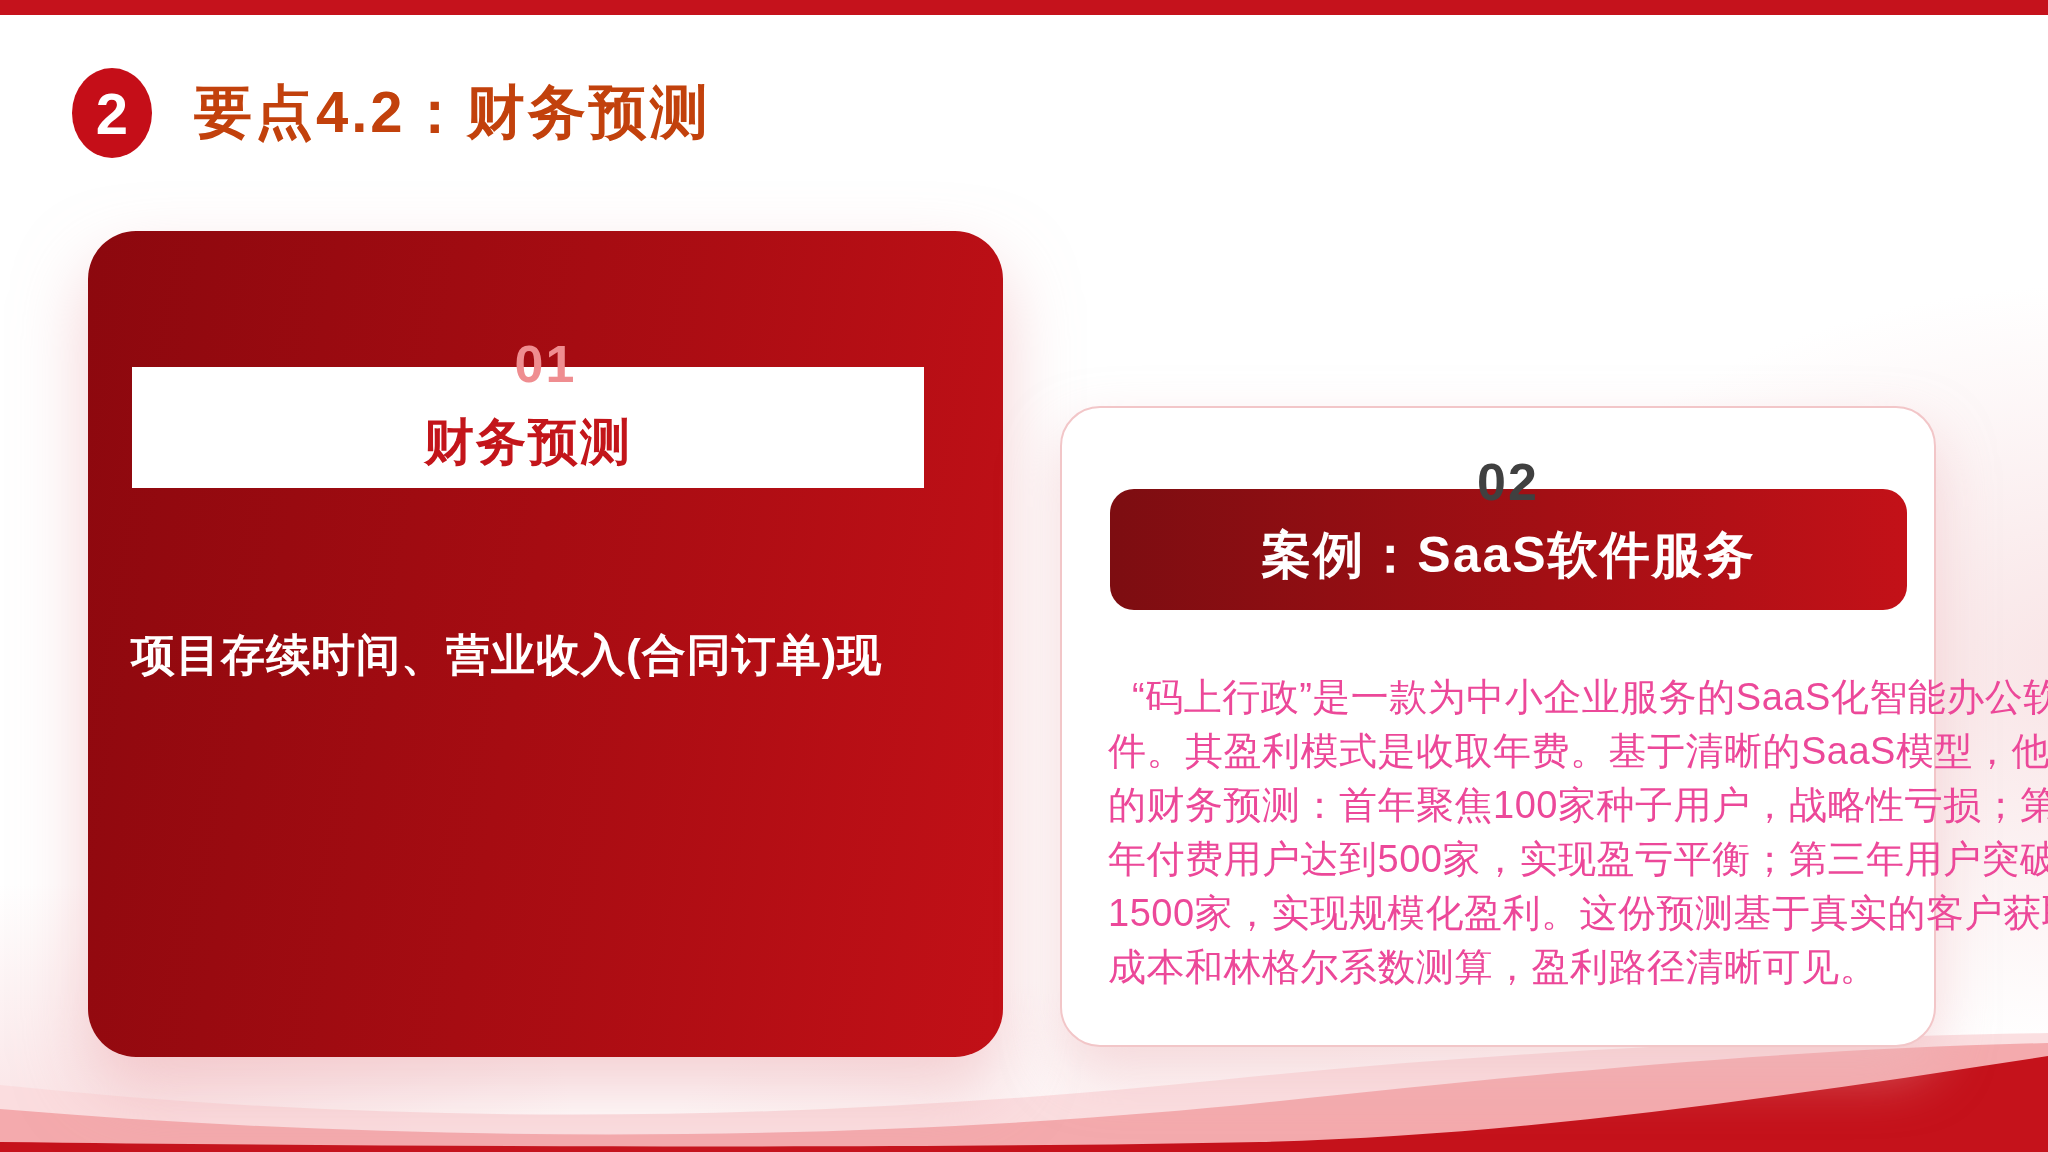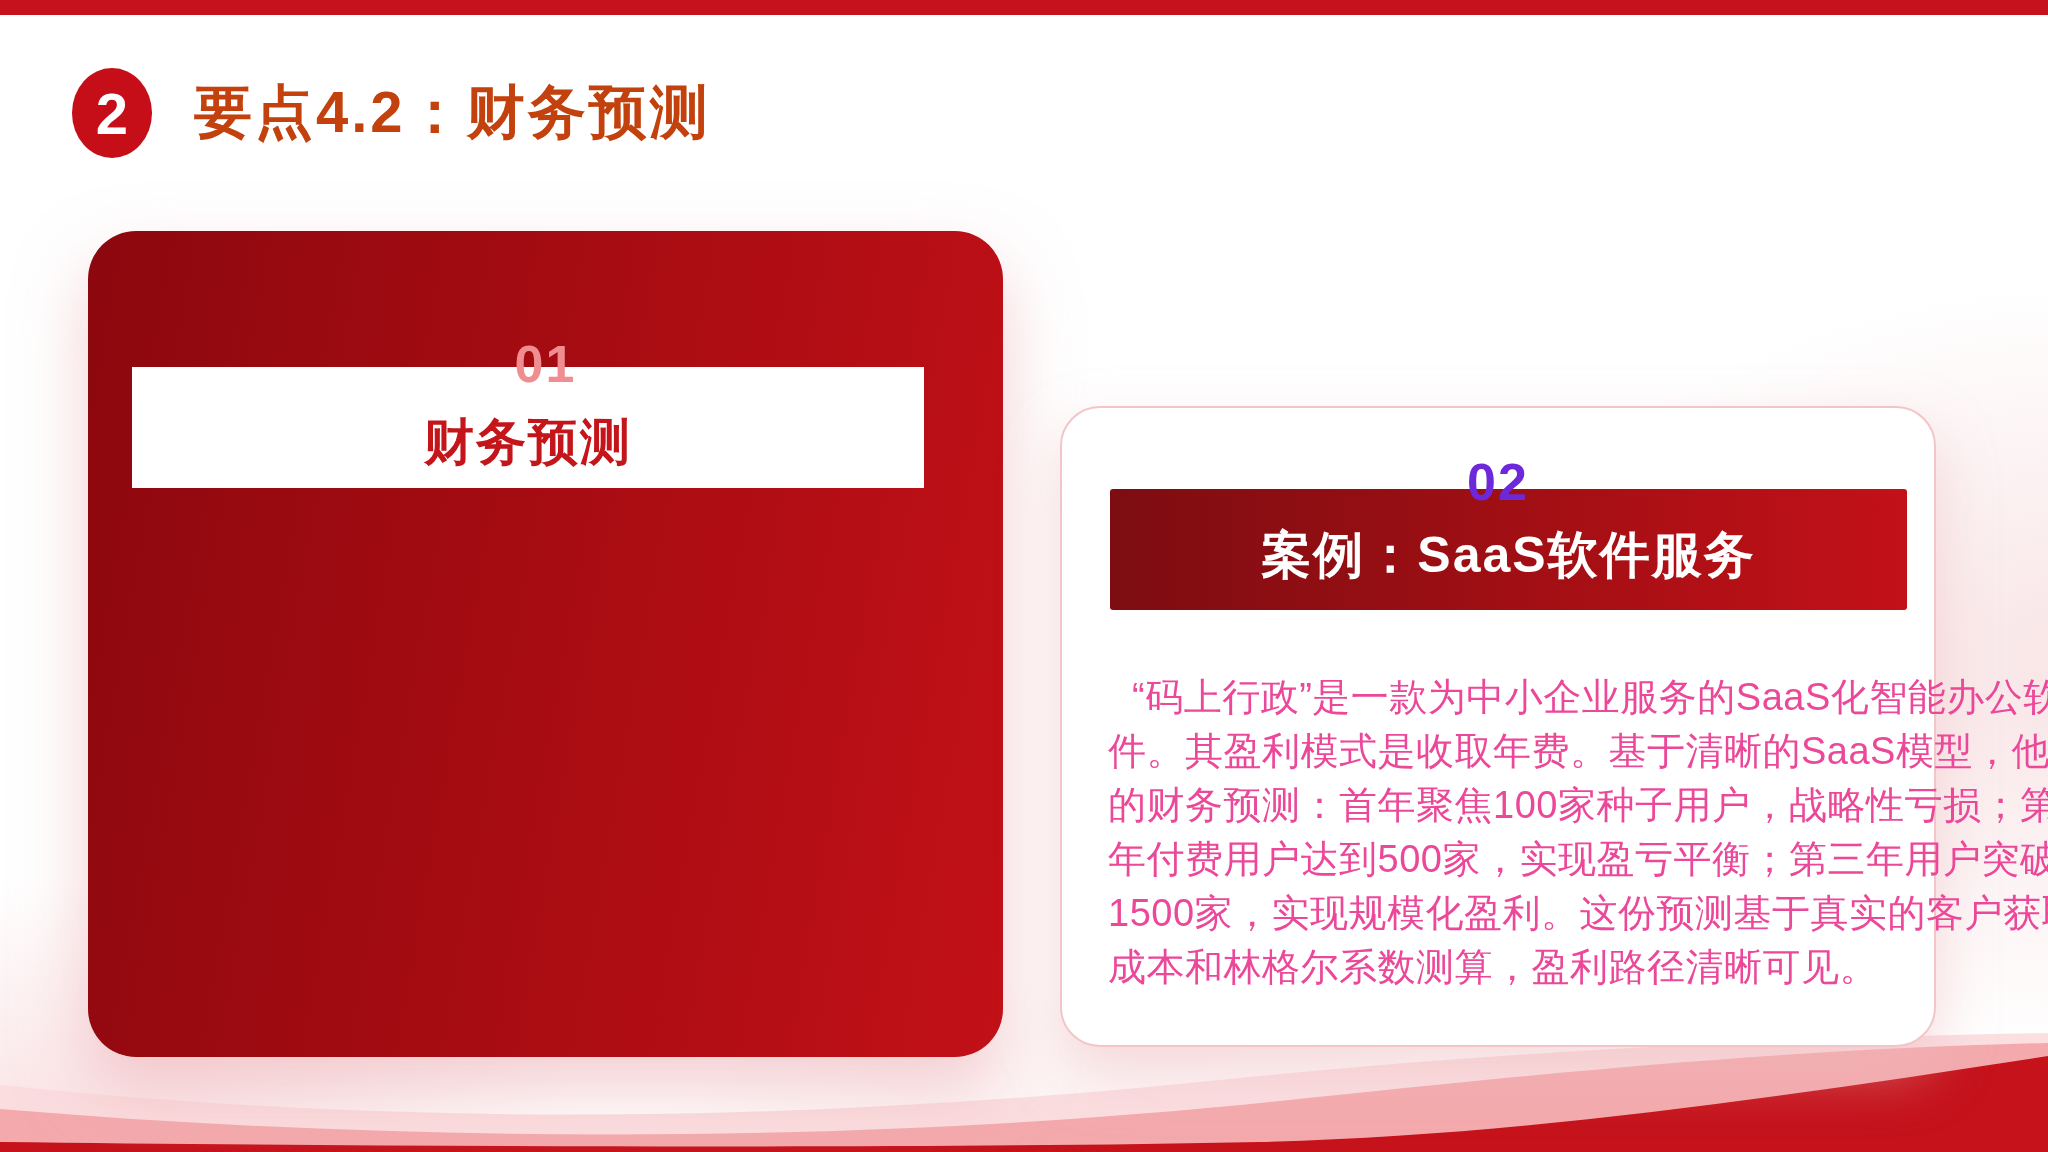--- a/index.html
+++ b/index.html
@@ -60,21 +60,21 @@
     background:#ffffff;border-radius:40px;
     border:2px solid #f2c6c8;
     box-shadow:0 26px 55px rgba(238,184,188,0.50);
   }
   .right-index{
     position:absolute;left:0;width:100%;top:48px;text-align:center;
     font-size:52px;font-weight:bold;line-height:52px;letter-spacing:2px;z-index:2;
   }
   .right-bar{
     position:absolute;left:48px;top:81px;width:797px;height:121px;
-    border-radius:3px;z-index:1;
+    border-radius:24px;z-index:1;
   }
   .right-bar-title{
     position:absolute;left:0;width:100%;top:33px;text-align:center;
     font-size:50px;font-weight:bold;letter-spacing:2px;
   }
   .right-body{position:absolute;left:46px;top:262px;width:790px;z-index:2;}
   .right-body .line{
     font-size:38px;font-weight:500;line-height:54px;letter-spacing:0.5px;white-space:nowrap;
   }
   .right-body .line.first{text-indent:24px;}
@@ -98,25 +98,26 @@
   </div>
   <div class="page-title" style="color:#c2410c;">要点4.2：财务预测</div>
 </div>
 
 <div class="left-card" style="background:linear-gradient(100deg,#8c080e 0%,#a60c12 48%,#c21017 100%);padding-left:33px;">
   <div class="left-index" style="color:#ef8d90;">01</div>
   <div class="left-title-box">
     <div class="left-title" style="color:#c3151a;">财务预测</div>
   </div>
   <div class="left-body">
+    <div class="line">项目存续时间、营业收入(合同订单)现</div>
   </div>
 </div>
 
 <div class="right-card">
-  <div class="right-index" style="color:#6d28d9;">02</div>
+  <div class="right-index" style="color:#404040;padding-left:10px;">02</div>
   <div class="right-bar" style="background:linear-gradient(to right,#7d0d11 0%,#a30f14 55%,#c31118 100%);">
     <div class="right-bar-title" style="color:#ffffff;">案例：SaaS软件服务</div>
   </div>
   <div class="right-body" style="color:#ec4899;">
     <div class="line first">“码上行政”是一款为中小企业服务的SaaS化智能办公软</div>
     <div class="line">件。其盈利模式是收取年费。基于清晰的SaaS模型，他们</div>
     <div class="line">的财务预测：首年聚焦100家种子用户，战略性亏损；第二</div>
     <div class="line">年付费用户达到500家，实现盈亏平衡；第三年用户突破</div>
     <div class="line">1500家，实现规模化盈利。这份预测基于真实的客户获取</div>
     <div class="line">成本和林格尔系数测算，盈利路径清晰可见。</div>

